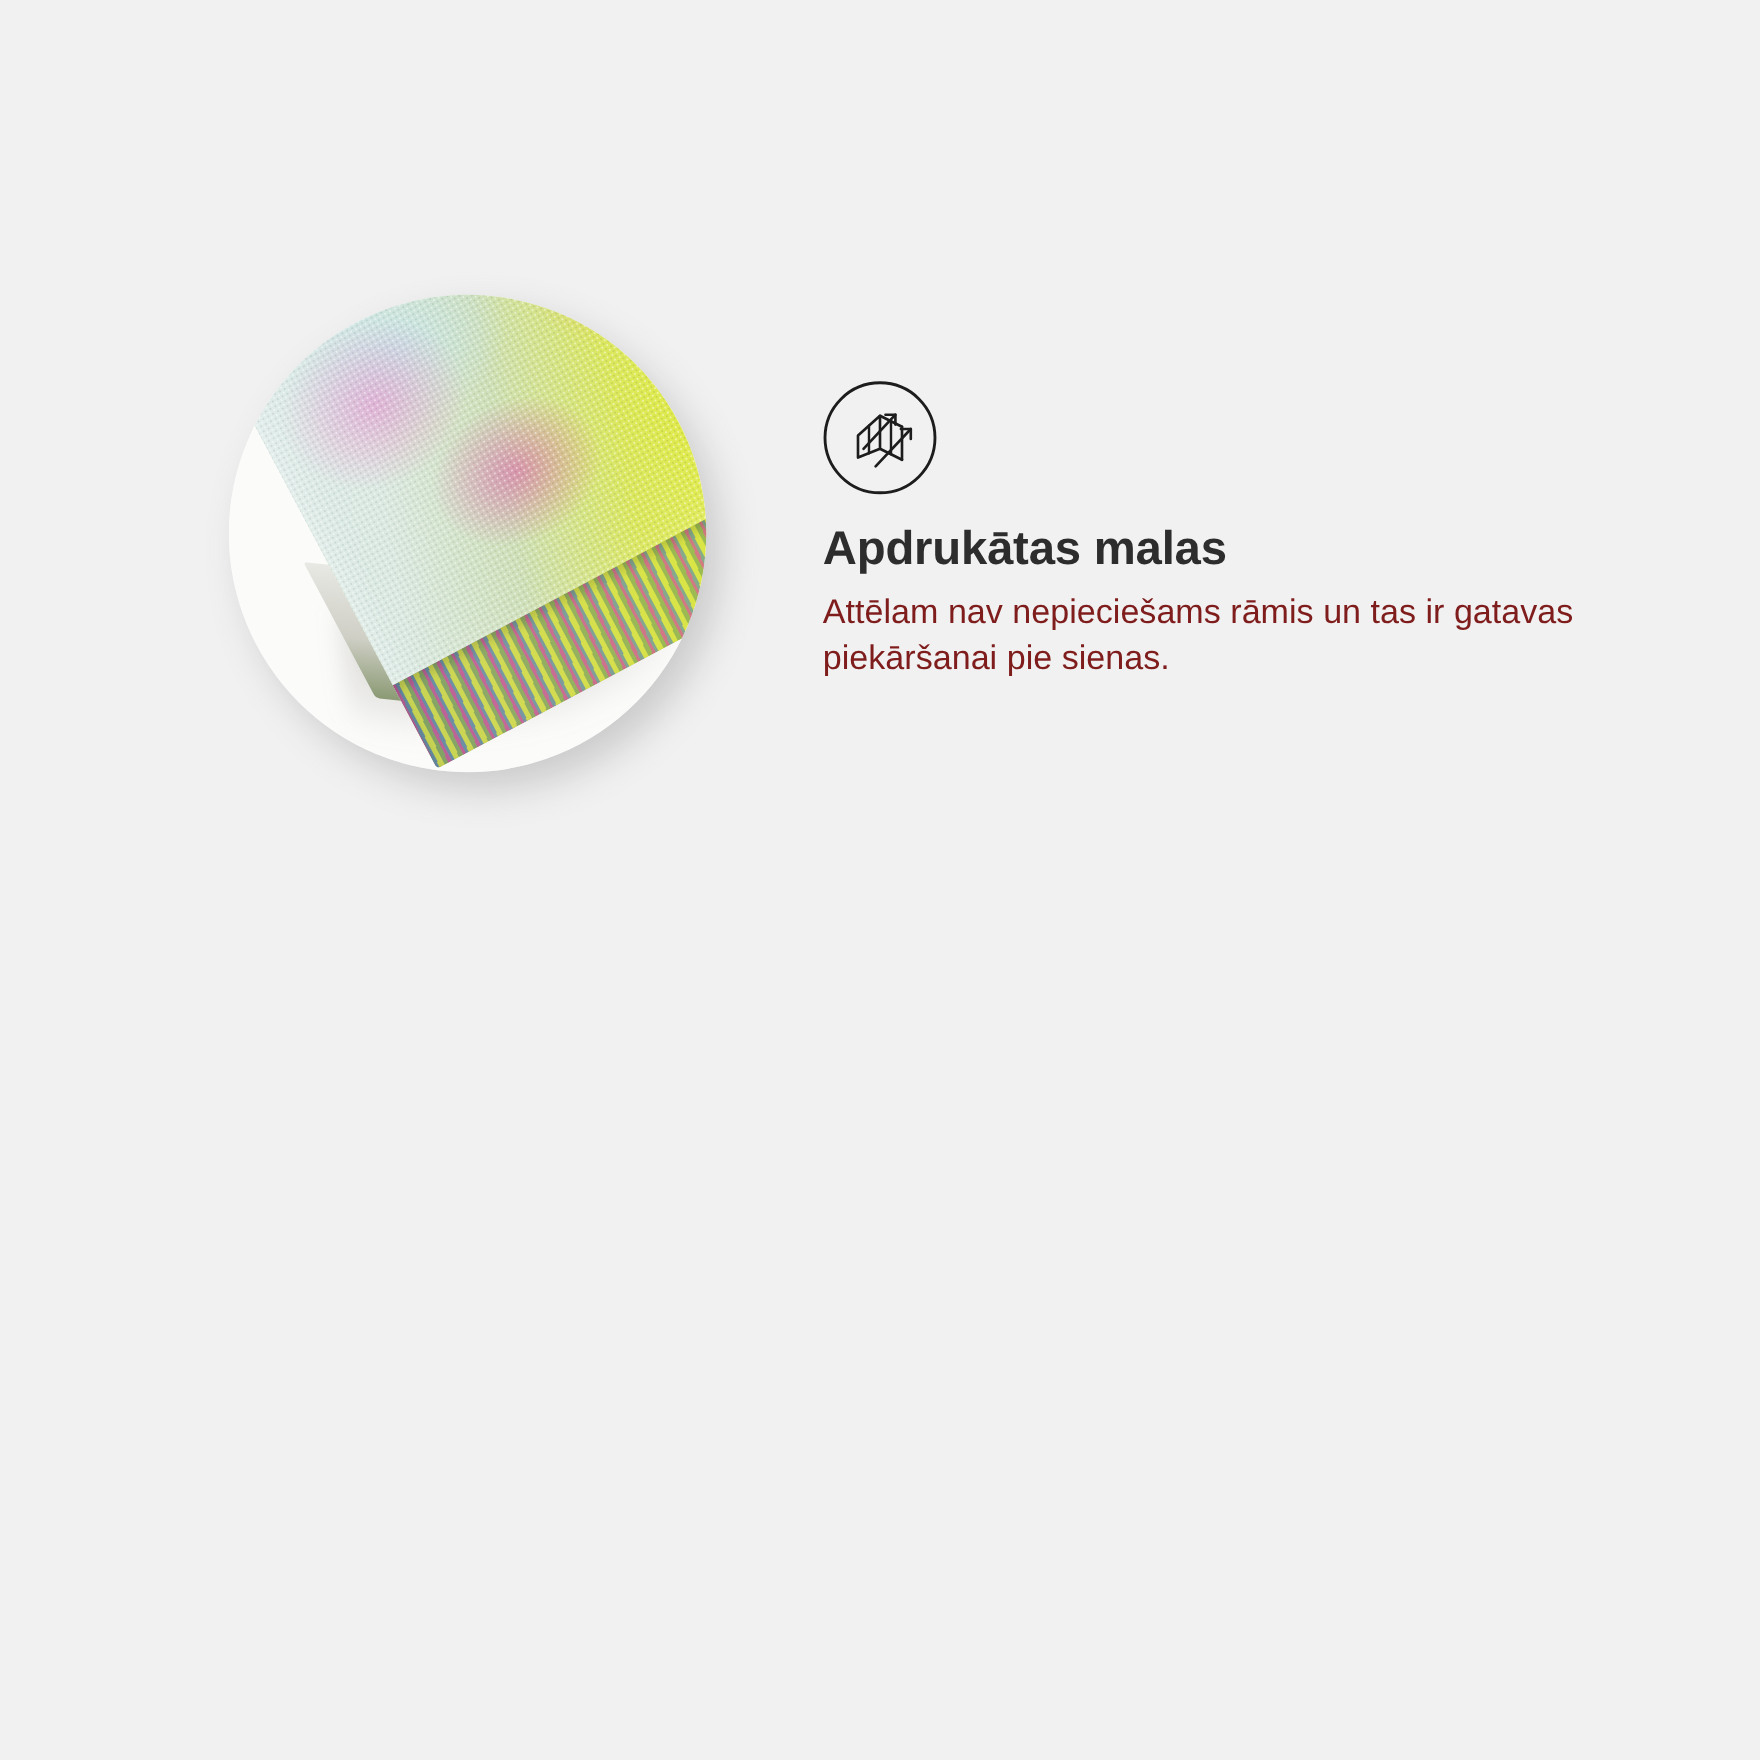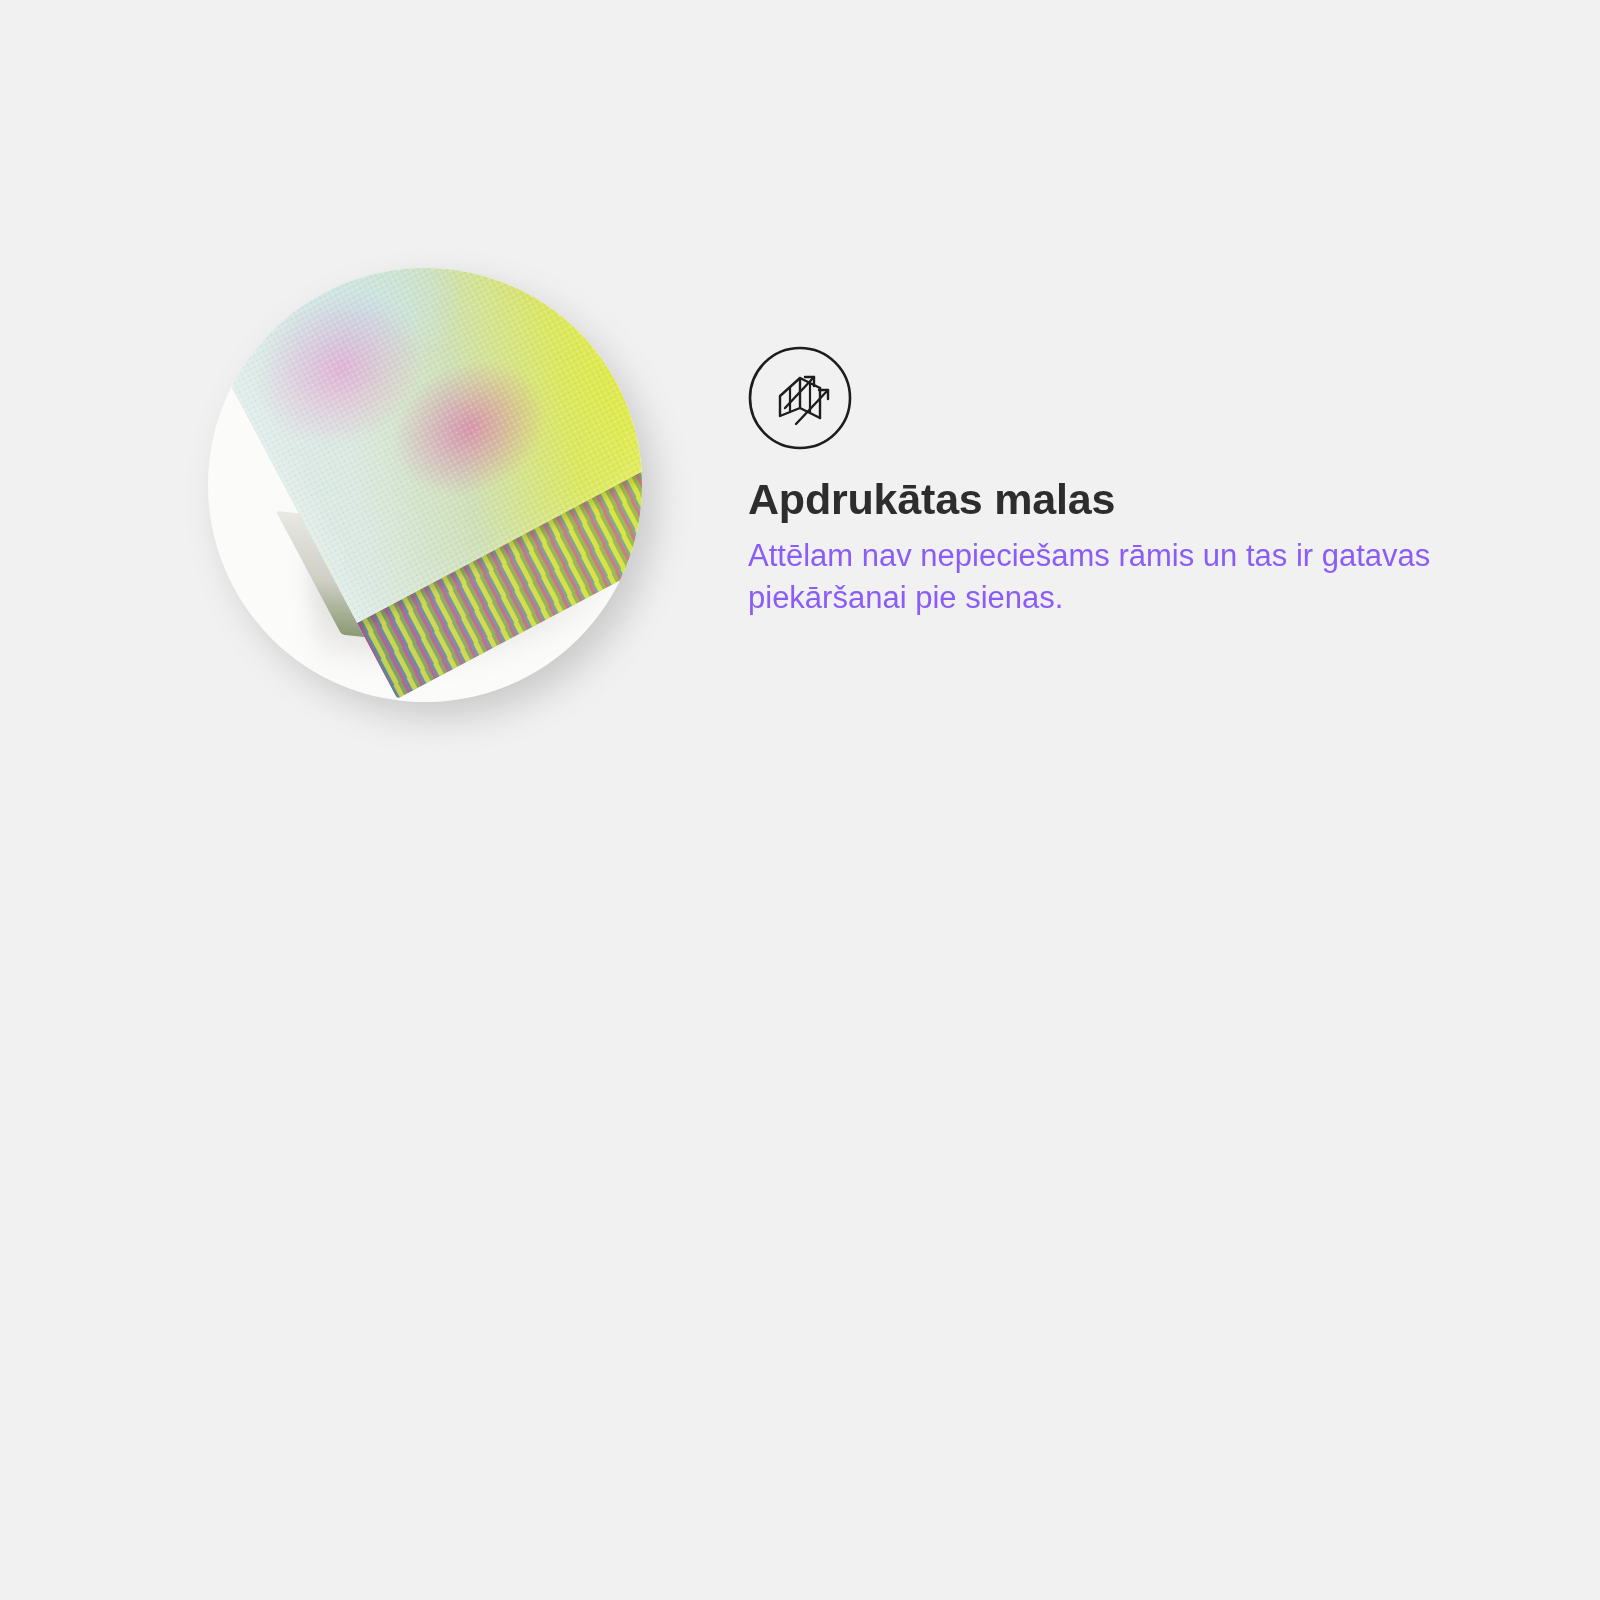--- a/index.html
+++ b/index.html
@@ -147,21 +147,21 @@
   }
   .title-1 { padding-top: 26px; }
 
   .feature-desc {
     margin: 0;
     padding-top: 13px;
     font-family: "Liberation Sans", sans-serif;
     font-size: 31px;
     font-weight: 400;
     line-height: 1.33;
-    color: #8b5cf6;
+    color: #7f1d1d;
     max-width: 720px;
     white-space: pre-line;
   }
 </style>
 </head>
 <body>
 
 <div class="page">
 
   <section class="feature feature-1">

